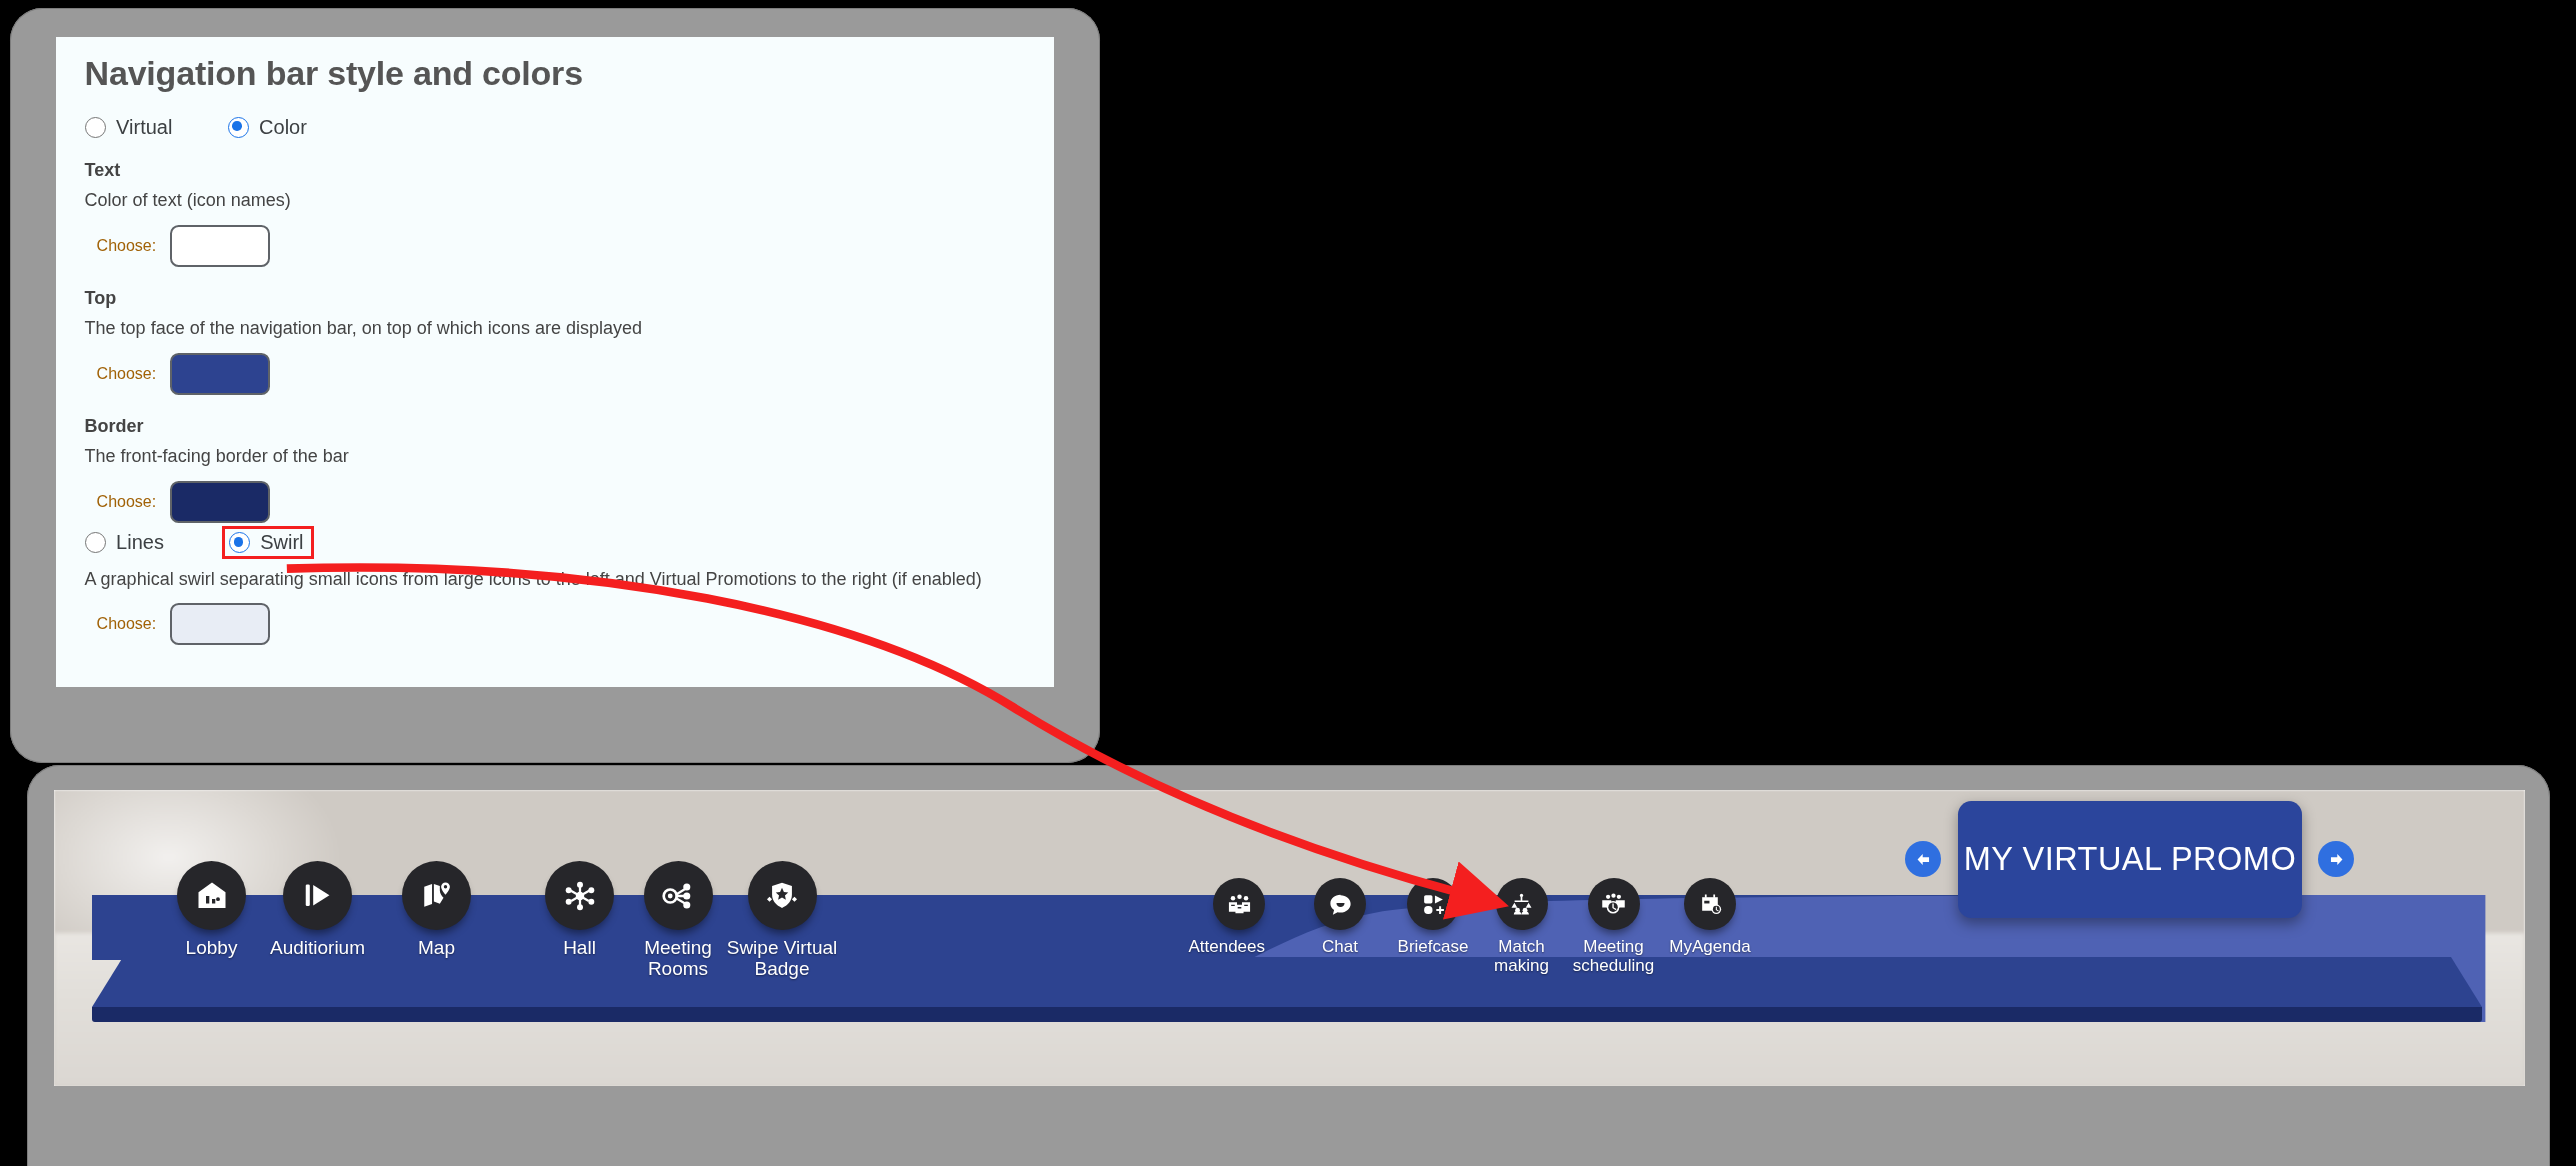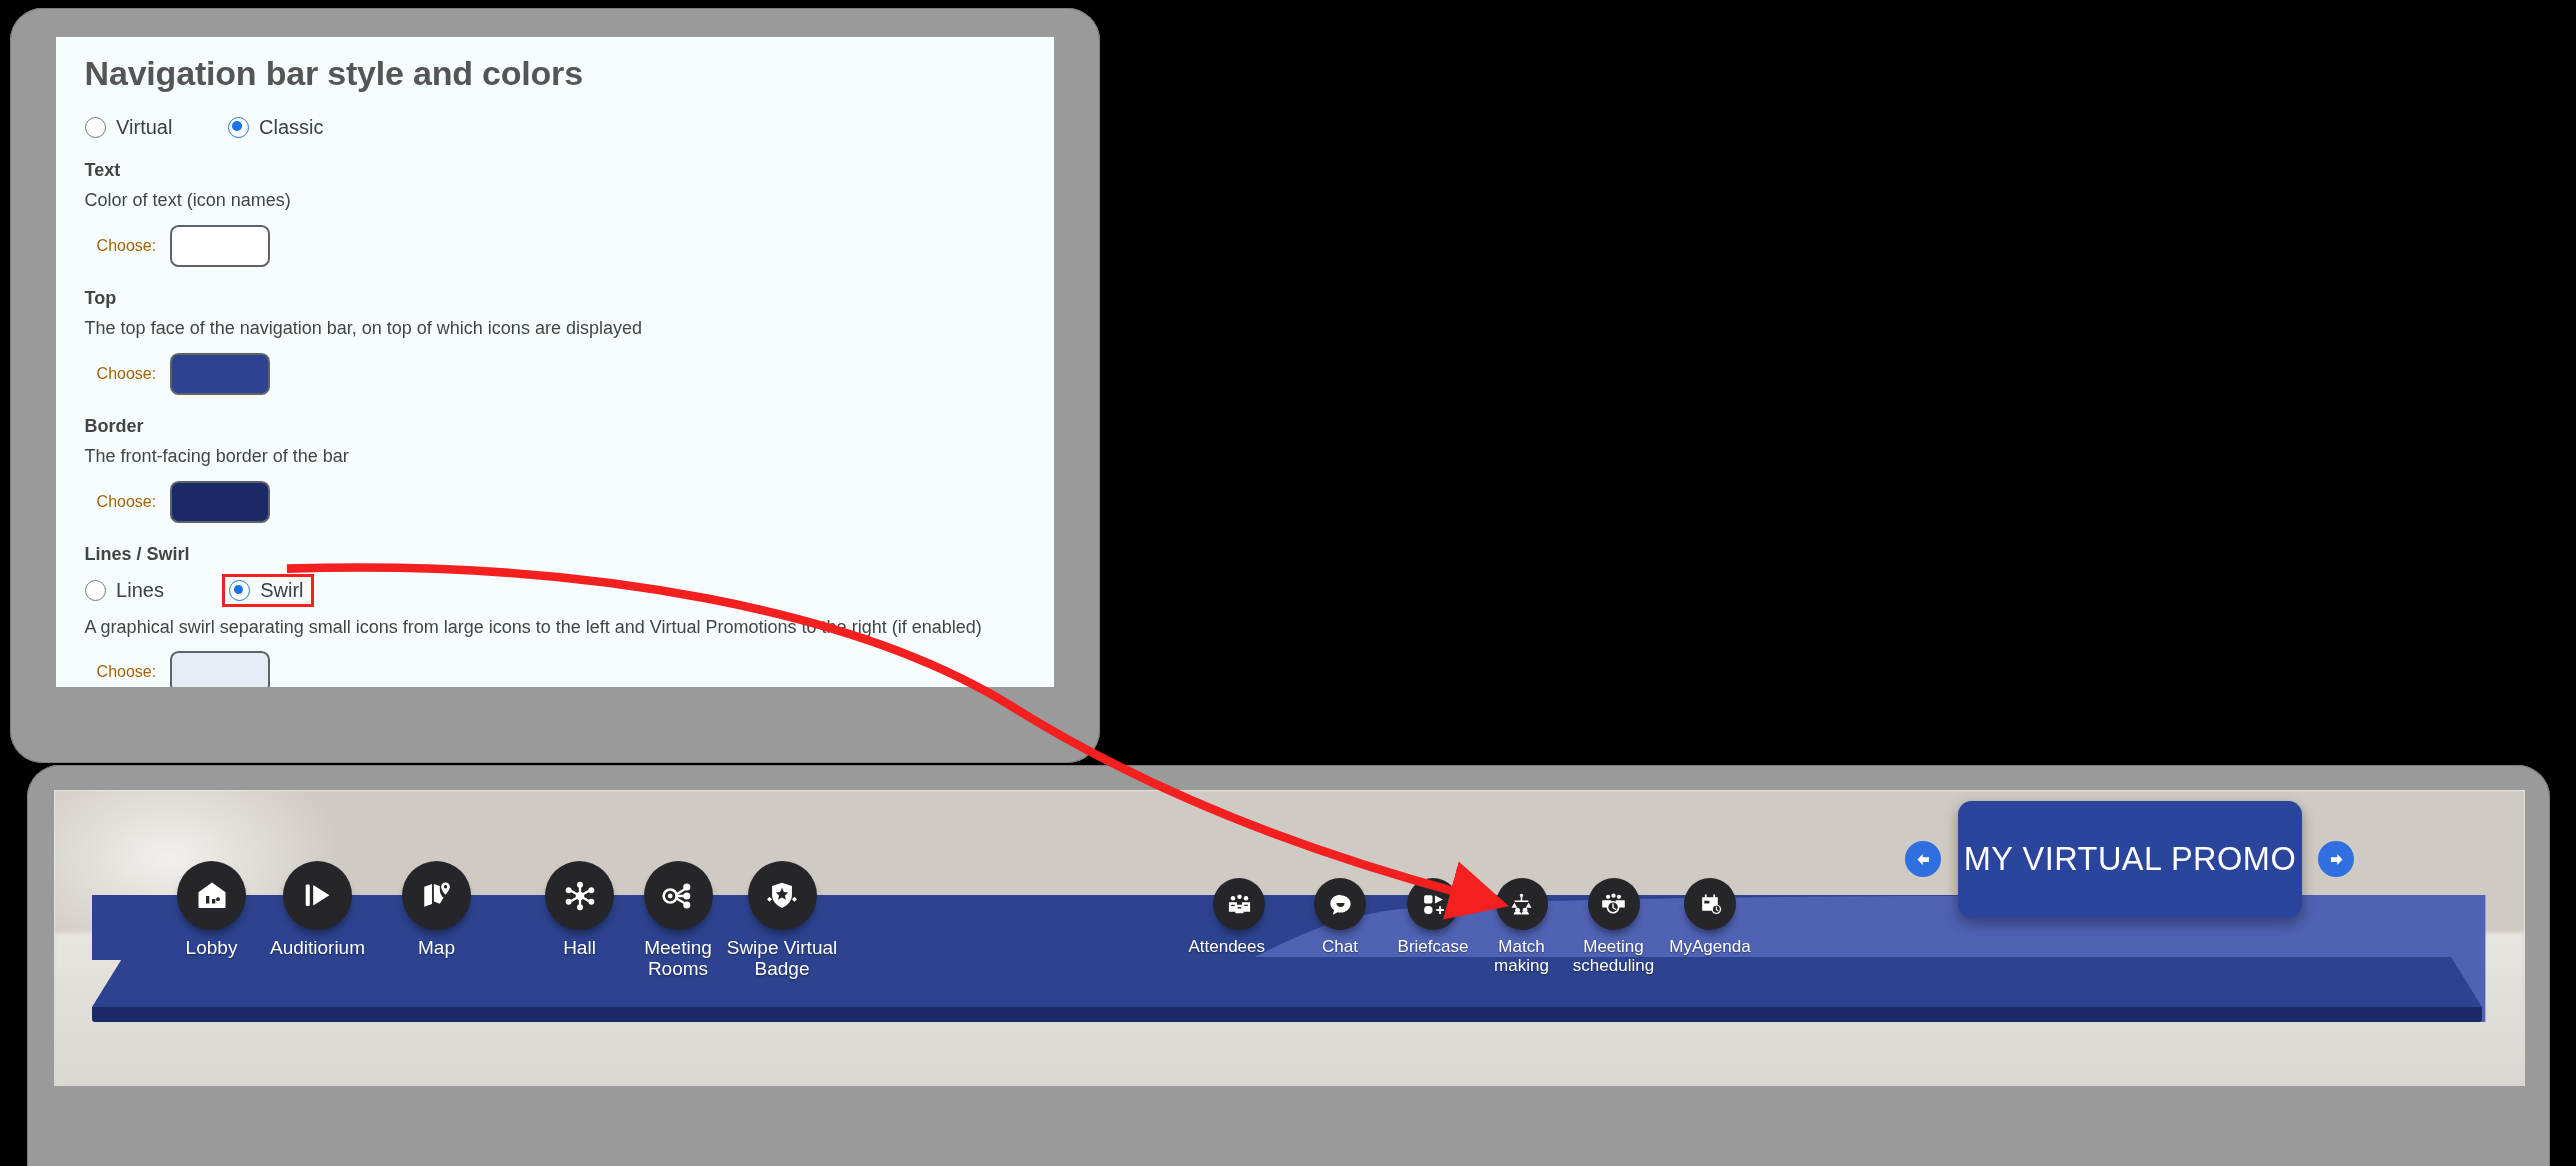--- a/index.html
+++ b/index.html
@@ -99,21 +99,21 @@
 
       <h1>Navigation bar style and colors</h1>
 
       <div class="radio-row">
         <label class="radio-opt first">
           <span class="rb"></span>
           <span class="rl">Virtual</span>
         </label>
         <label class="radio-opt">
           <span class="rb on"></span>
-          <span class="rl">Classic</span>
+          <span class="rl">Color</span>
         </label>
       </div>
 
       <div class="grp-title">Text</div>
       <div class="grp-desc">Color of text (icon names)</div>
       <div class="choose-row">
         <span class="choose-lbl">Choose:</span>
         <span class="swatch" style="background:#ffffff"></span>
       </div>
 
@@ -124,21 +124,20 @@
         <span class="swatch" style="background:#2d4390"></span>
       </div>
 
       <div class="grp-title">Border</div>
       <div class="grp-desc">The front-facing border of the bar</div>
       <div class="choose-row">
         <span class="choose-lbl">Choose:</span>
         <span class="swatch" style="background:#1a2a66"></span>
       </div>
 
-      <div class="grp-title">Lines / Swirl</div>
       <div class="radio-row" style="margin-bottom:9.6px">
         <label class="radio-opt first">
           <span class="rb"></span>
           <span class="rl">Lines</span>
         </label>
         <label class="radio-opt hl-box">
           <span class="rb on"></span>
           <span class="rl">Swirl</span>
         </label>
       </div>

